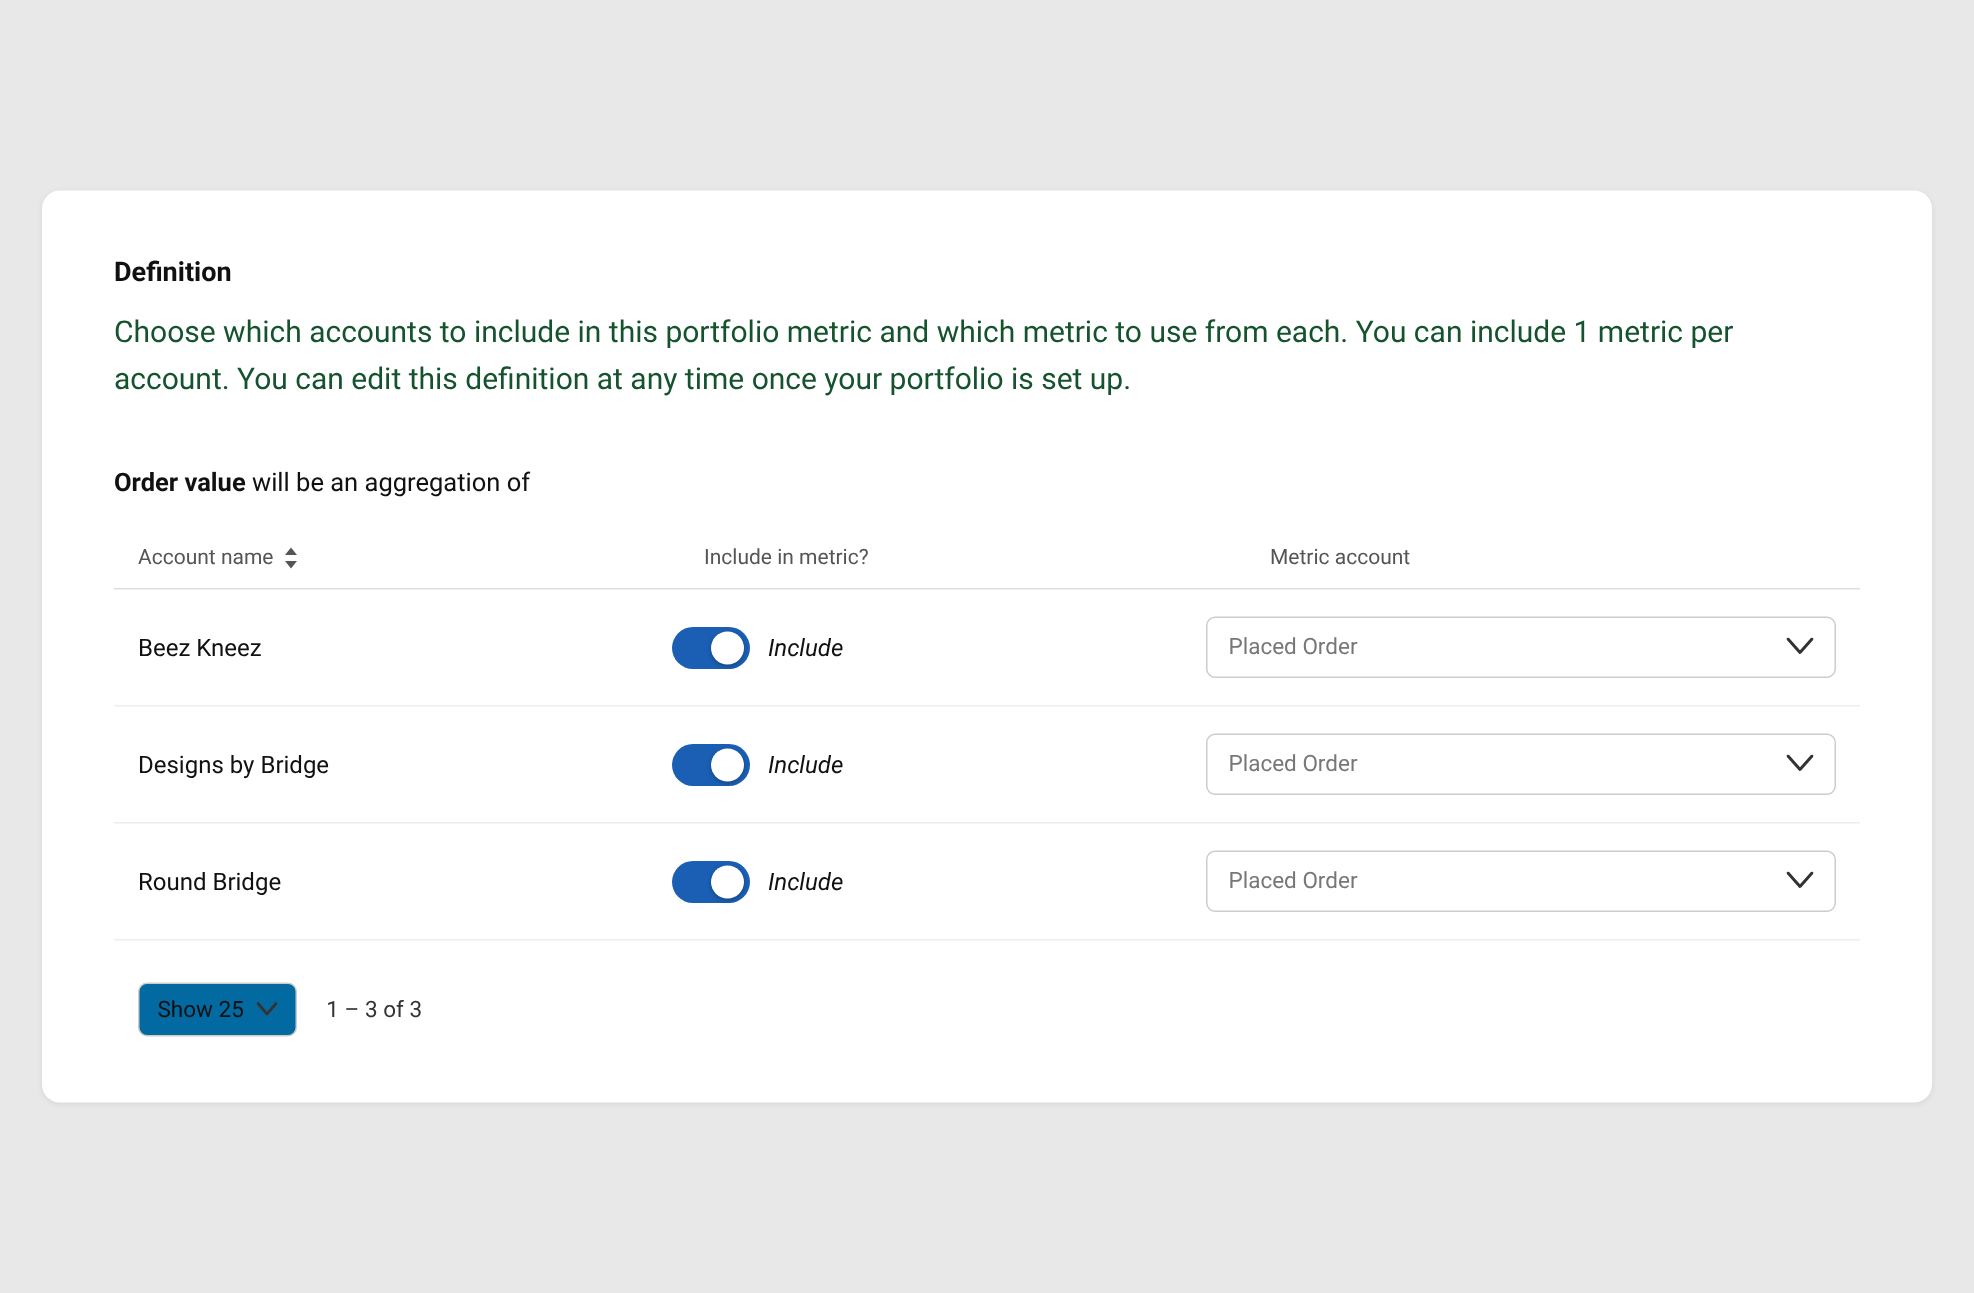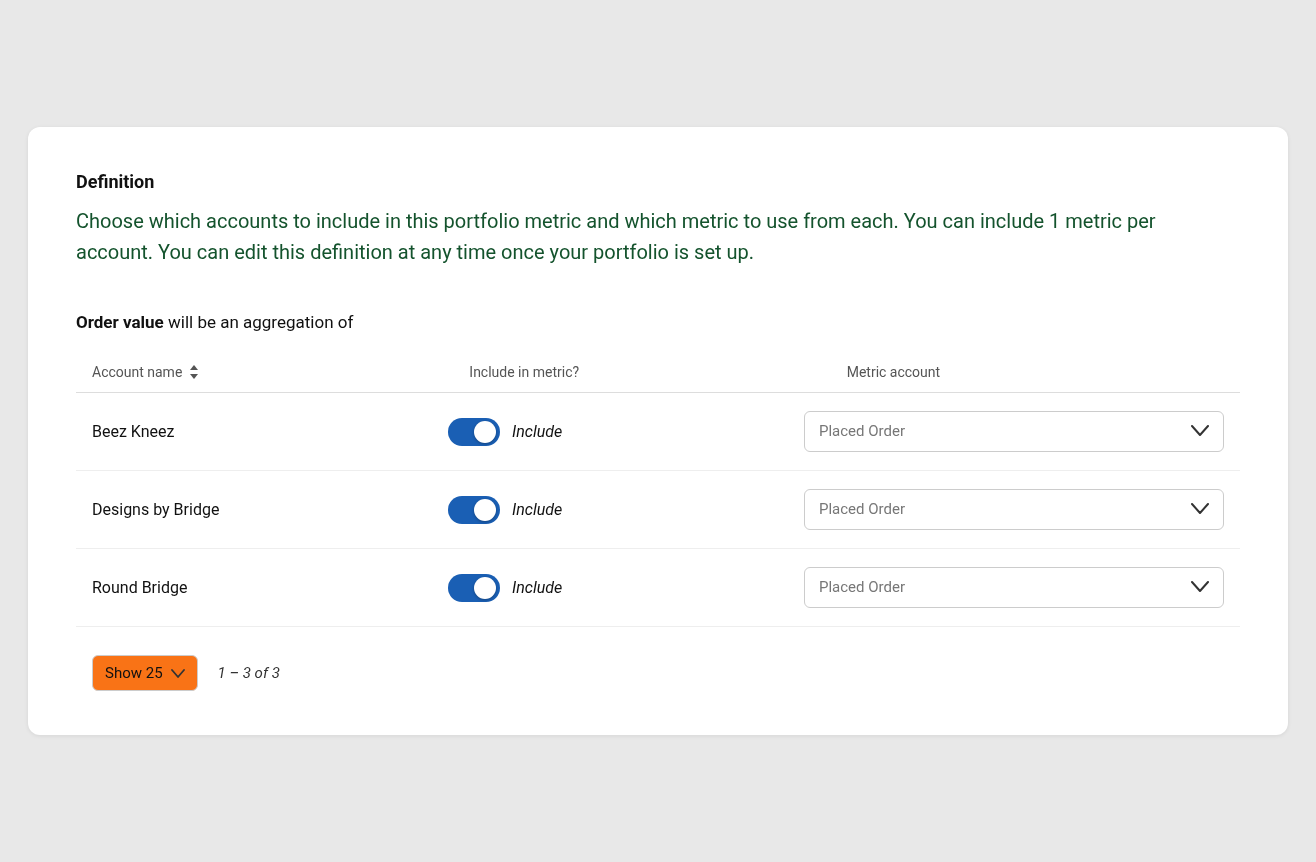--- a/index.html
+++ b/index.html
@@ -164,34 +164,33 @@
     }
 
     .show-select {
       display: flex;
       align-items: center;
       gap: 8px;
       border: 1.5px solid #cccccc;
       border-radius: 6px;
       padding: 8px 12px;
       cursor: pointer;
-      background: #f97316;
+      background: #0369a1;
       font-size: 15px;
       color: #111111;
     }
 
     .show-select-chevron {
       font-size: 14px;
       color: #333333;
     }
 
     .pagination-info {
       font-size: 15px;
       color: #333333;
-      font-style: italic;
     }
   </style>
 </head>
 <body>
 
 <div class="card">
 
   <h1 class="section-title">Definition</h1>
 
   <p class="section-description">Choose which accounts to include in this portfolio metric and which metric to use from each. You can include 1 metric per account. You can edit this definition at any time once your portfolio is set up.</p>

